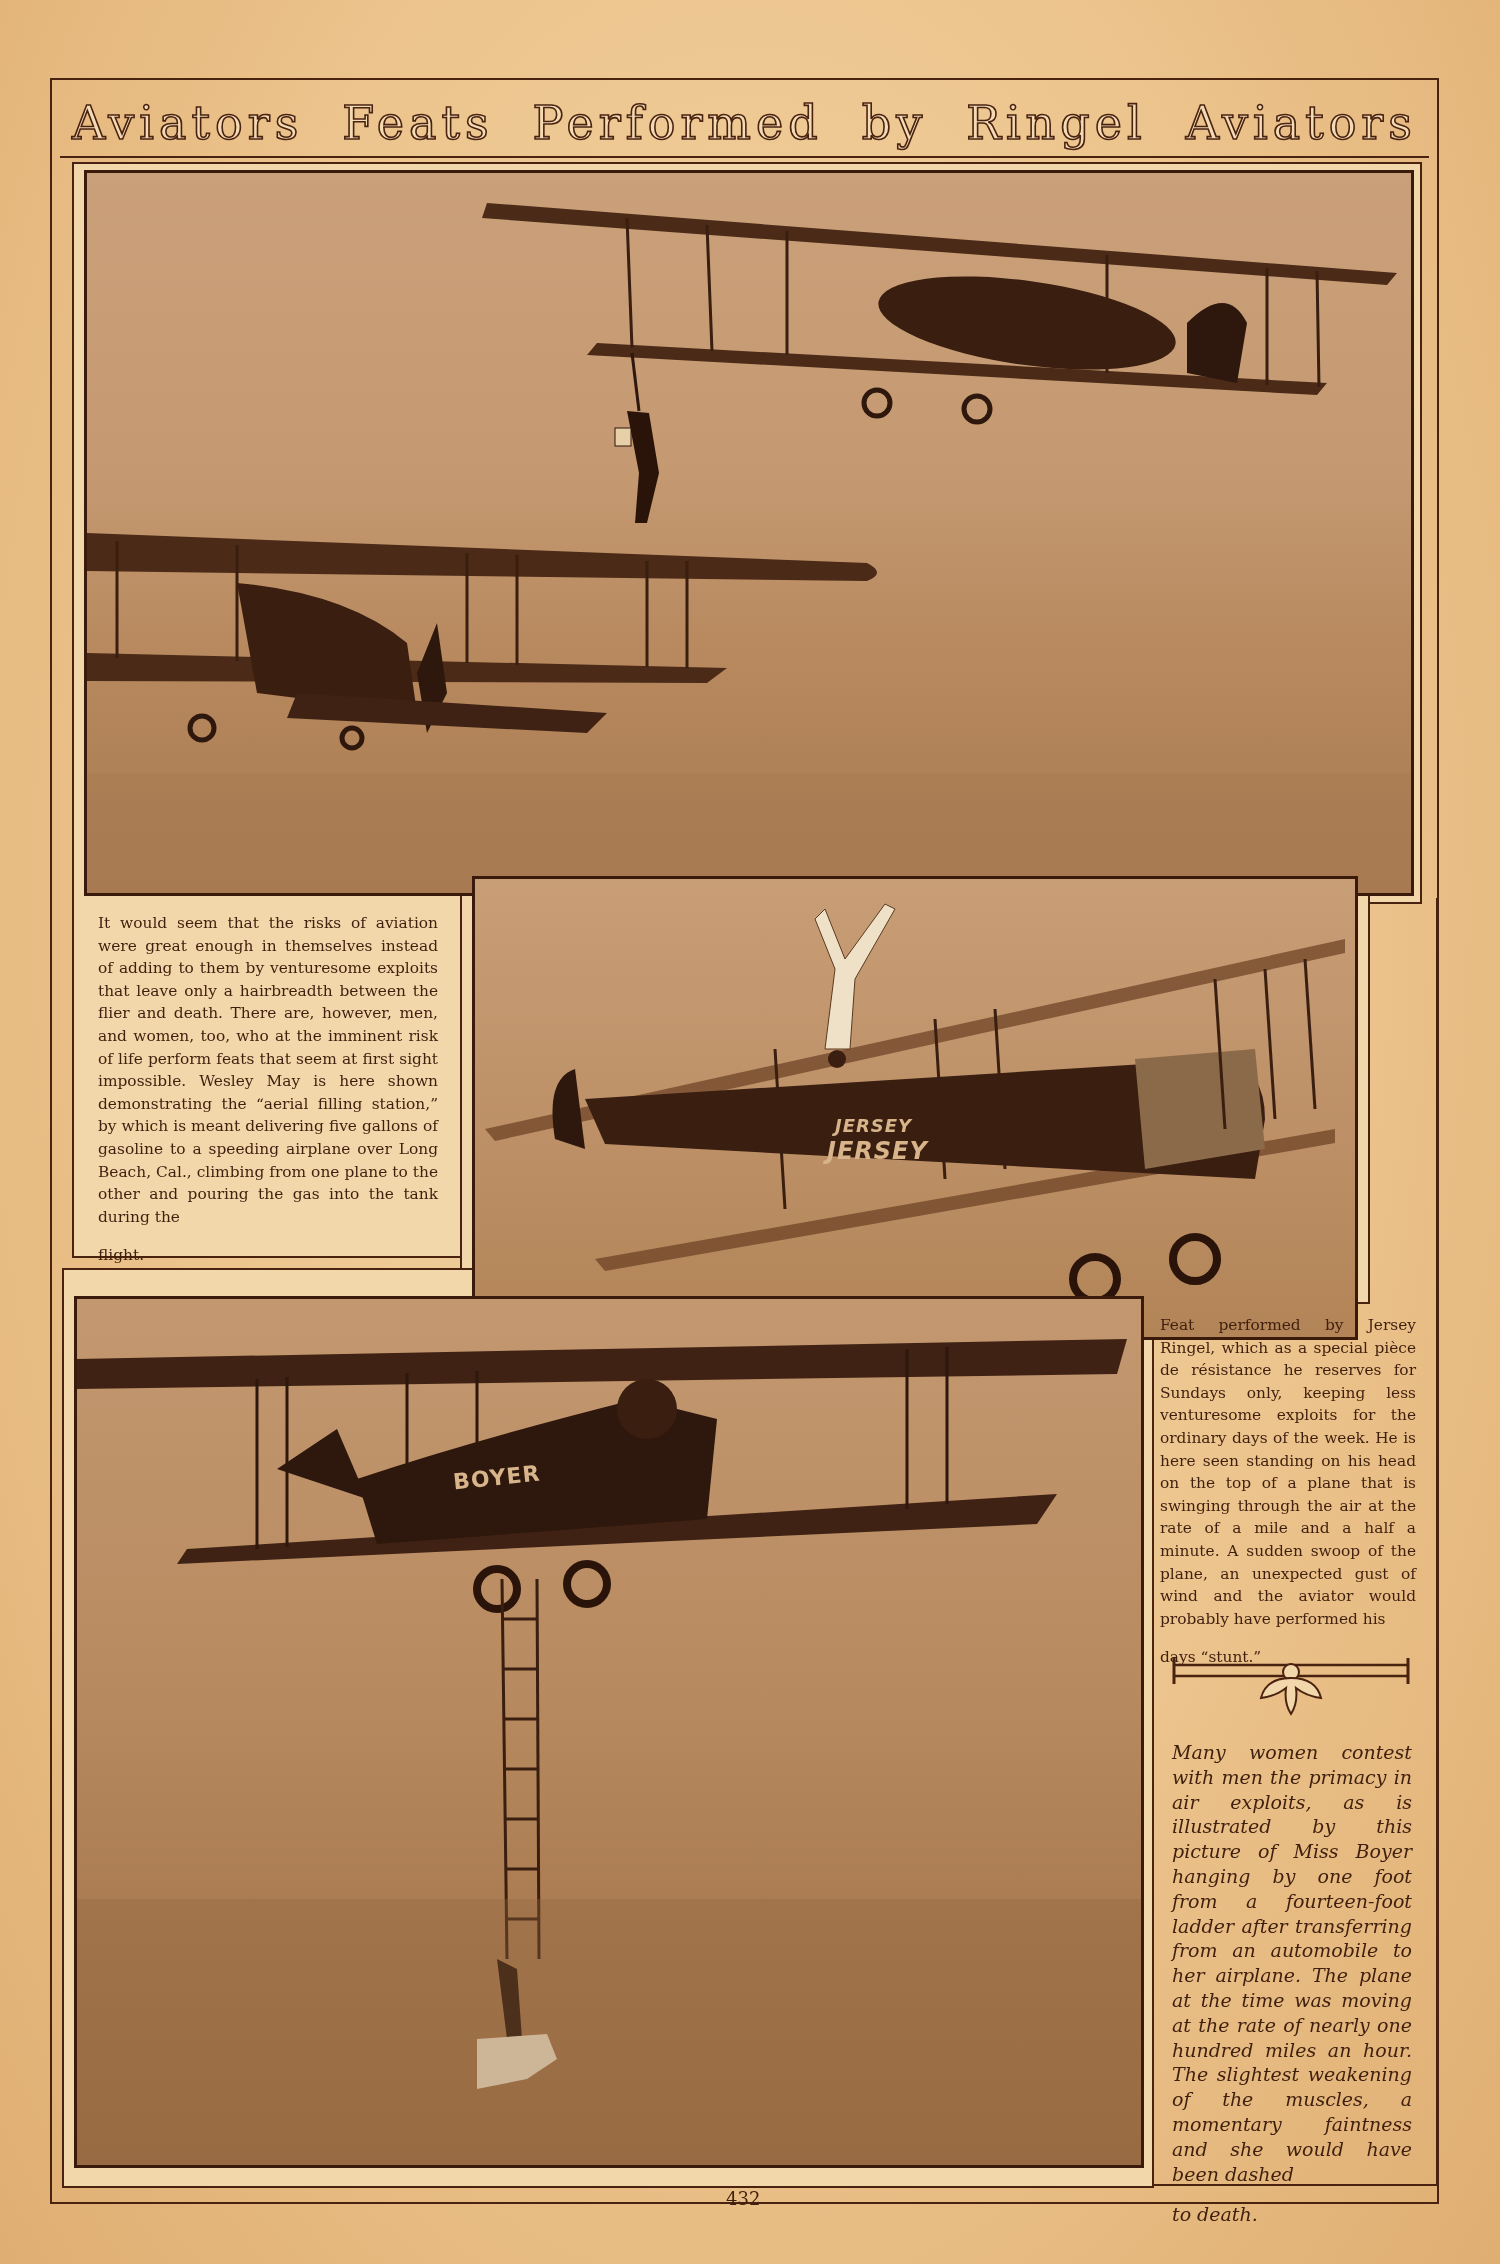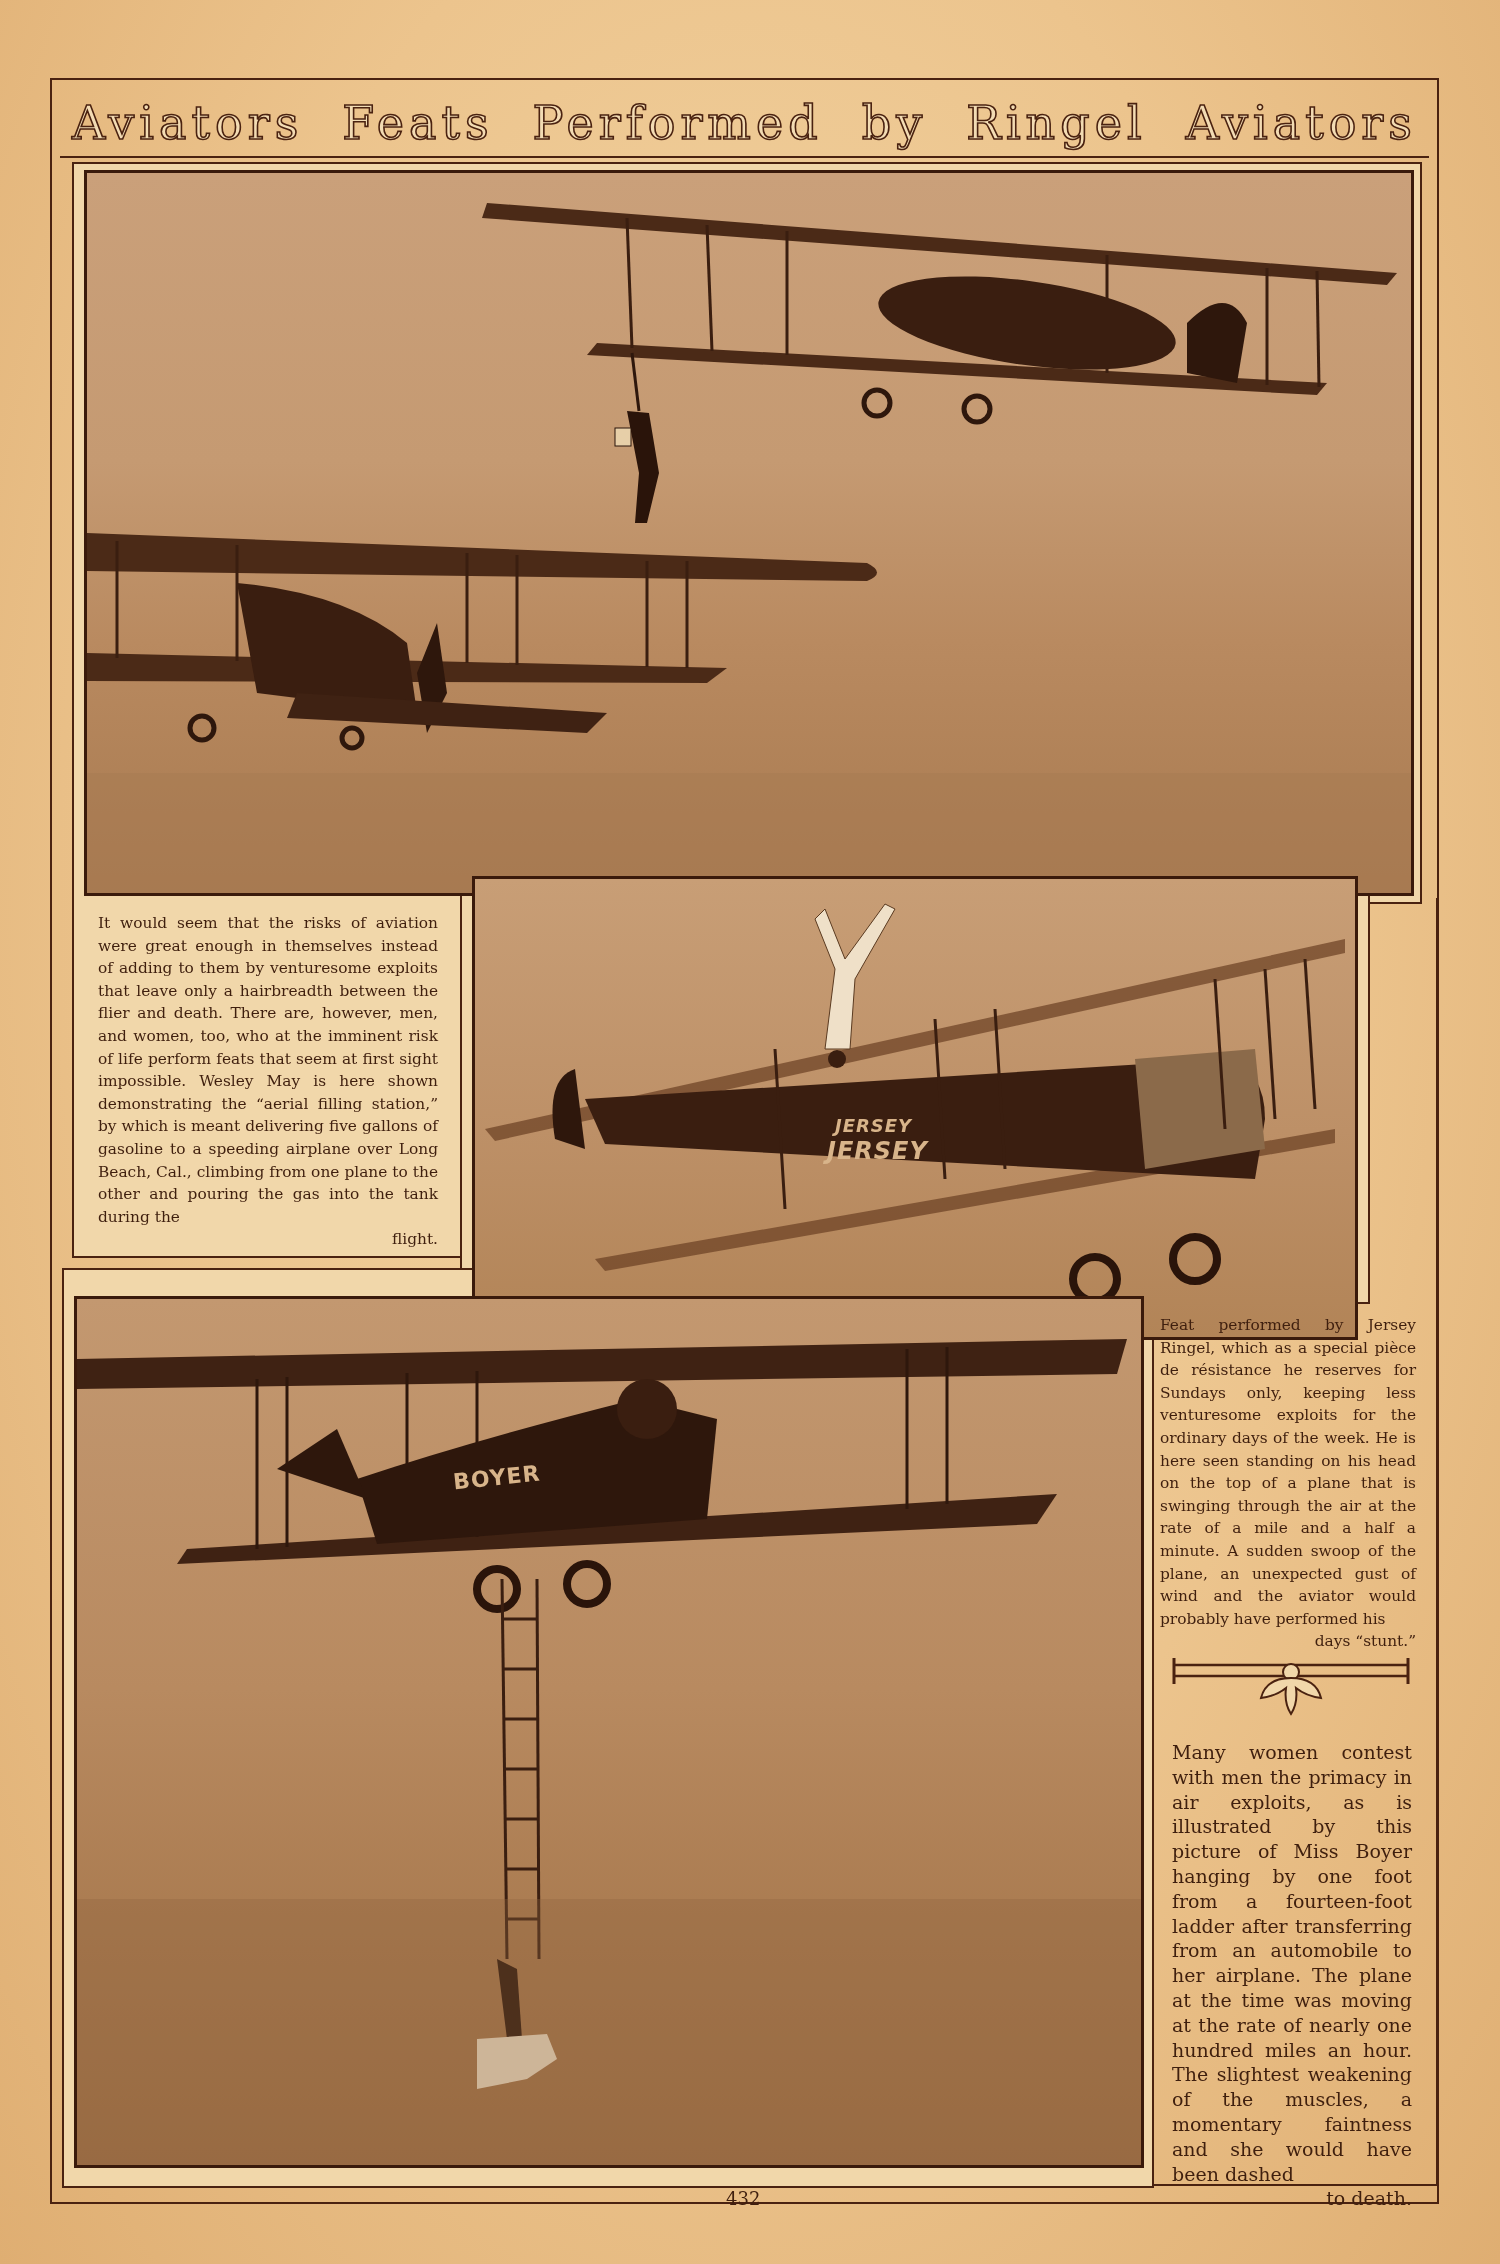--- a/index.html
+++ b/index.html
@@ -52,24 +52,24 @@
     font-style: italic;
   }
   .photo-bot {
     left: 74px; top: 1296px; width: 1064px; height: 866px;
     background: linear-gradient(180deg, #c39870 0%, #b88a60 45%, #a97a4f 75%, #9d6e45 100%);
   }
   .caption {
     position: absolute; font-size: 15.4px; line-height: 22.6px;
     text-align: justify; color: #3f1f0e;
   }
-  .caption .last { text-align: right; display: block; }
+  .caption .last { text-align: left; display: block; margin-top: 16px; }
   .cap-left { left: 98px; top: 912px; width: 340px; }
   .cap-right1 { left: 1160px; top: 1314px; width: 256px; }
-  .cap-right2 { left: 1172px; top: 1740px; width: 240px; font-size: 19px; line-height: 24.8px; }
+  .cap-right2 { left: 1172px; top: 1740px; width: 240px; font-size: 19px; line-height: 24.8px; font-style: italic; }
   .ornament { position: absolute; left: 1166px; top: 1648px; width: 250px; height: 70px; }
   .page-number {
     position: absolute; left: 726px; top: 2188px; font-size: 18px; color: #3f1f0e;
   }
   .plane-label {
     position: absolute; font-family: "DejaVu Sans", sans-serif; font-weight: bold;
     color: #d8b48a; letter-spacing: 1px;
   }
   svg.art { position: absolute; left: 0; top: 0; }
 </style>

